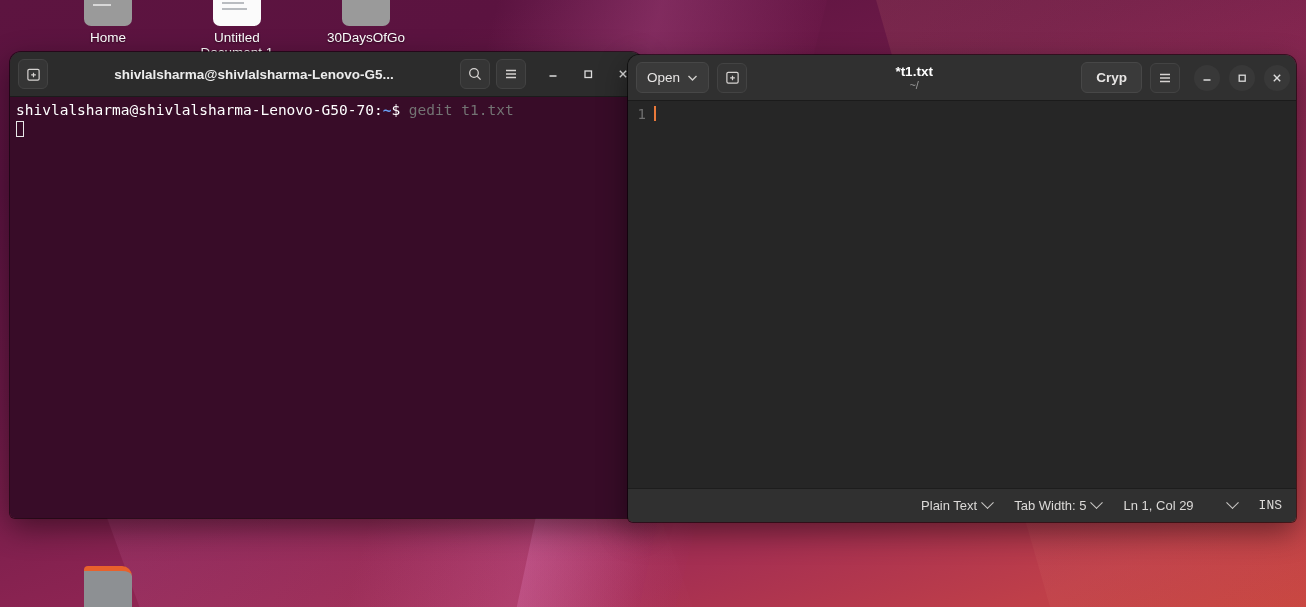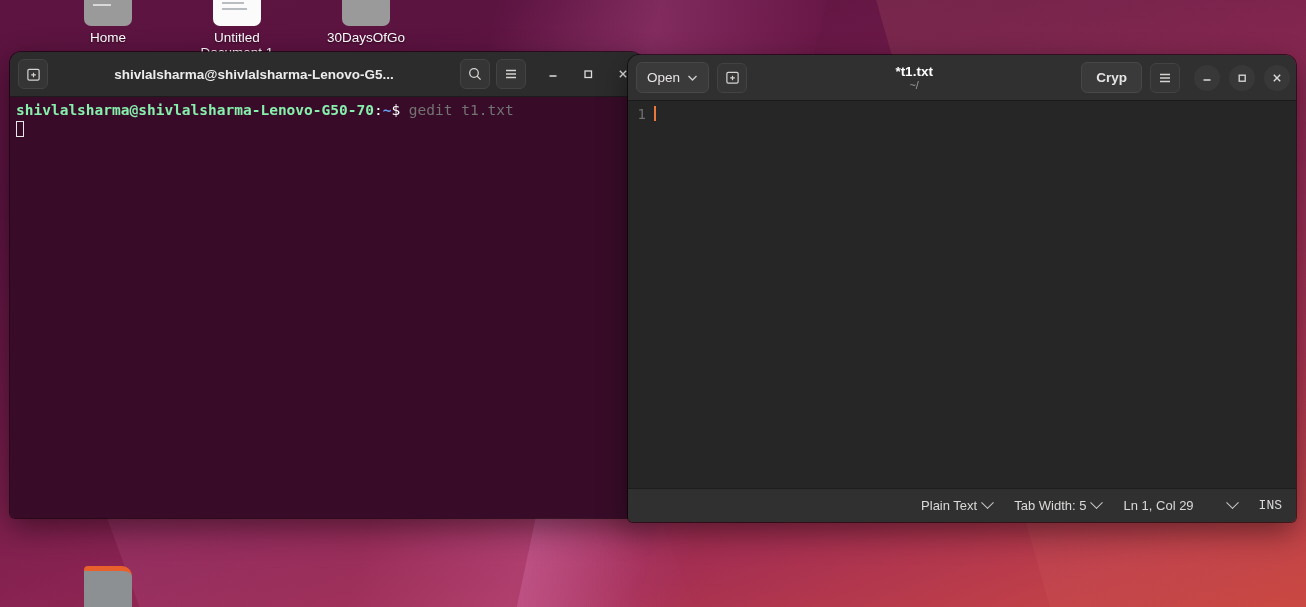--- a/index.html
+++ b/index.html
@@ -172,21 +172,21 @@
     flex: 1;
     background: #380c28;
     padding: 4px 6px;
     font-family: "DejaVu Sans Mono", "Liberation Mono", monospace;
     font-size: 14.5px;
     line-height: 19px;
     overflow: hidden;
     position: relative;
   }
   .term-line { white-space: pre; }
-  .t-user { color: #86efac; font-weight: bold; }
+  .t-user { color: #ffffff; font-weight: normal; }
   .t-colon { color: #ffffff; }
   .t-path { color: #6aa0f5; font-weight: bold; }
   .t-dollar { color: #ffffff; }
   .t-cmd { color: #737373; }
   #term-cursor {
     display: inline-block;
     width: 8px;
     height: 16px;
     border: 1px solid #e8e8e8;
     background: transparent;

